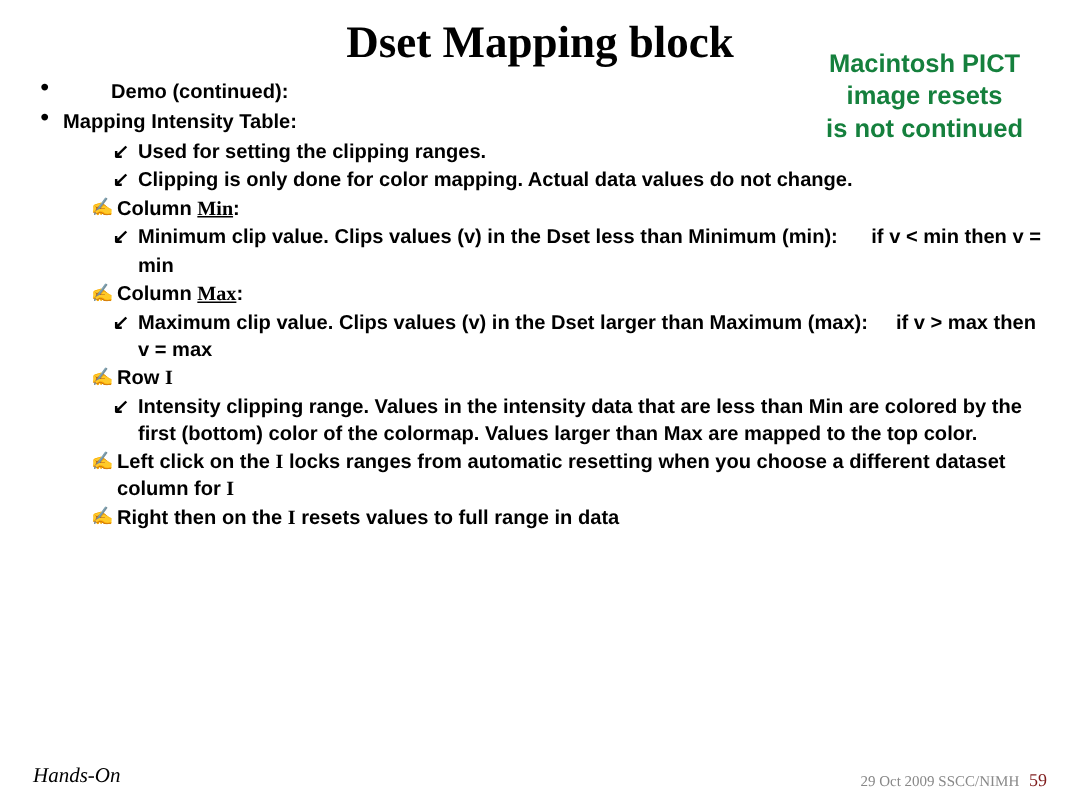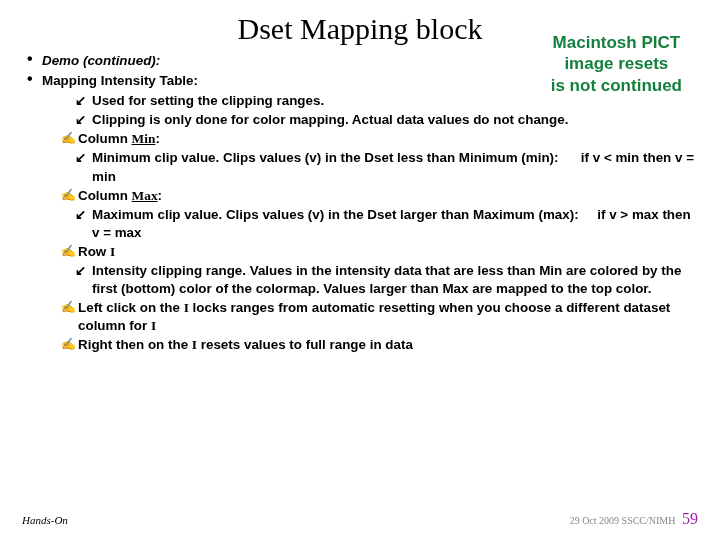--- a/index.html
+++ b/index.html
@@ -15,21 +15,21 @@
 .slide {
   width: 720px;
   height: 540px;
   position: relative;
   padding: 8px 20px;
   box-sizing: border-box;
 }
 .title {
   font-family: "Times New Roman", Times, serif;
   font-size: 30px;
-  font-weight: normal;
+  font-weight: bold;
   text-align: center;
   margin: 4px 0 6px 0;
 }
 .pict-error {
   position: absolute;
   right: 38px;
   top: 32px;
   font-family: Verdana, Geneva, sans-serif;
   font-size: 17px;
   font-weight: bold;
@@ -41,41 +41,41 @@
   font-size: 13.4px;
   font-weight: bold;
   line-height: 1.35;
 }
 .l1 { margin: 2px 0 2px 22px; }
 .l1 .dot { position: absolute; margin-left: -15px; font-size: 16px; line-height: 13px; }
 .l2 { margin: 1px 0 1px 72px; }
 .l2 .arrow { position: absolute; margin-left: -17px; }
 .l3 { margin: 1px 0 1px 58px; }
 .l3 .hand { position: absolute; margin-left: -17px; font-family: Wingdings, "Segoe UI Symbol", sans-serif; font-size: 12px; }
-.italic { font-style: italic; font-weight: bold; }
+.italic { font-weight: bold; margin-left: 32px; }
 .footer-left {
   position: absolute;
   left: 22px;
   bottom: 14px;
   font-family: "Times New Roman", Times, serif;
   font-style: italic;
-  font-size: 11px;
+  font-size: 14px;
   font-weight: normal;
 }
 .footer-right {
   position: absolute;
   right: 22px;
   bottom: 12px;
   font-family: "Times New Roman", Times, serif;
   font-size: 10px;
   color: #888;
 }
 .footer-right .pg {
-  font-size: 16px;
-  color: #a21caf;
+  font-size: 12px;
+  color: #7f1d1d;
   margin-left: 4px;
 }
 .serif { font-family: "Times New Roman", Times, serif; }
 </style>
 </head>
 <body>
 
 <div class="slide">
 
   <div class="title">Dset Mapping block</div>

